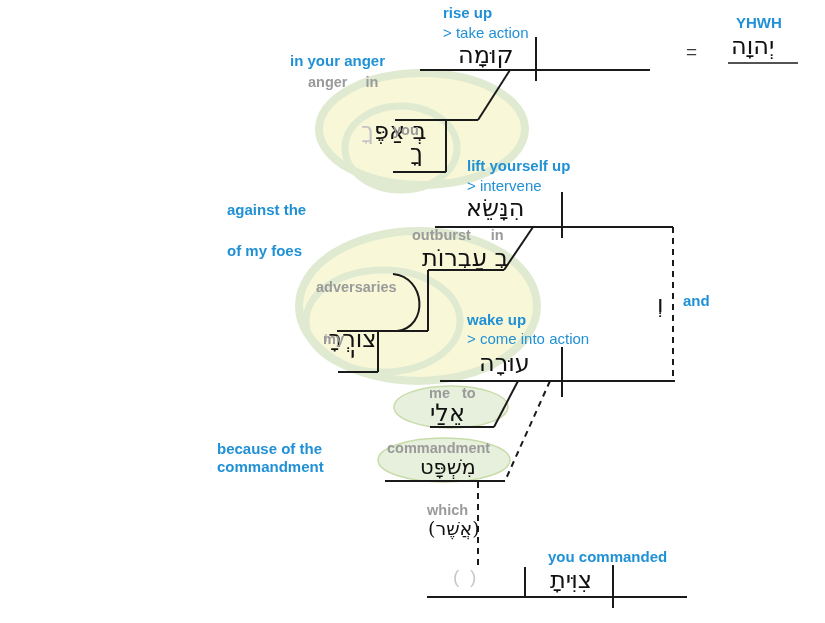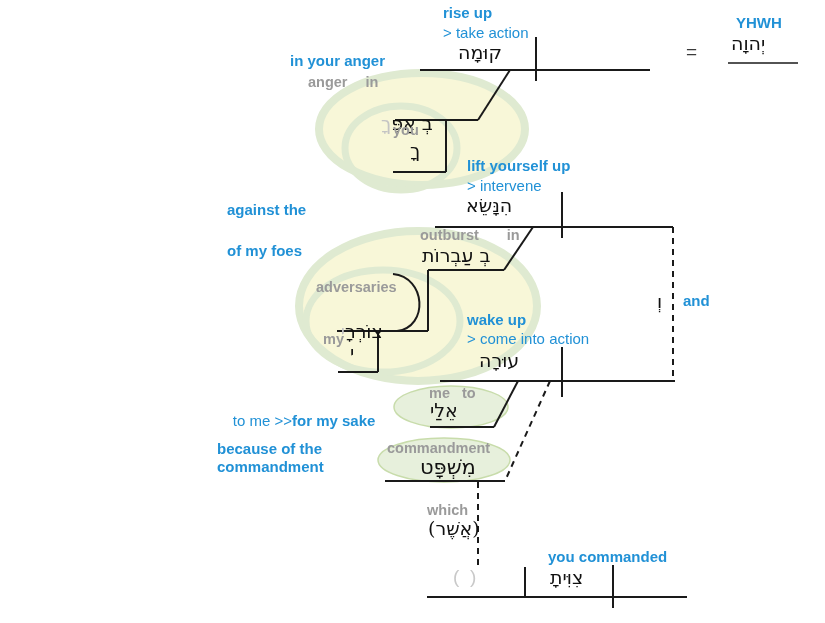--- a/index.html
+++ b/index.html
@@ -8,21 +8,21 @@
     font-family:"Liberation Sans","DejaVu Sans",sans-serif;
   }
   .canvas svg{position:absolute;left:0;top:0;}
   .txt{position:absolute;white-space:pre;line-height:1.1;}
   .blue{color:#2191d6;font-size:15px;}
   .blue.b{font-weight:bold;}
   .gray{color:#9a9a9a;font-size:14.5px;font-weight:bold;}
   .lgray{color:#c9c9c9;}
   .heb{
     font-family:"DejaVu Serif","DejaVu Sans",serif;
-    font-size:19px;color:#111111;direction:rtl;unicode-bidi:isolate;
+    font-size:24px;color:#111111;direction:rtl;unicode-bidi:isolate;
   }
   .heb .sfx{color:#c4c4c4;margin-left:2px;}
   .row{display:flex;}
   .eq{color:#3a3a3a;font-size:19px;}
 </style>
 </head>
 <body>
 
 <div class="canvas">
 
@@ -95,39 +95,36 @@
   </div>
   <div class="txt gray" style="left:393px;top:123px;">you</div>
   <div class="txt heb" style="left:410px;top:140px;">ךָ</div>
 
   <div class="txt blue b" style="left:467px;top:158px;">lift yourself up</div>
   <div class="txt blue" style="left:467px;top:178px;">&gt; intervene</div>
   <div class="txt heb" style="left:466px;top:195px;">הִנָּשֵׂא</div>
   <div class="txt blue b" style="left:227px;top:202px;">against the</div>
   <div class="txt blue b" style="left:227px;top:243px;">of my foes</div>
 
-  <div class="txt row" style="left:412px;top:228px;gap:28px;margin-left:8px;">
+  <div class="txt row" style="left:412px;top:228px;gap:20px;">
     <span class="gray">outburst</span>
     <span class="gray">in</span>
   </div>
   <div class="txt heb" style="left:422px;top:245px;">בְ עַבְרוֹת</div>
 
   <div class="txt gray" style="left:316px;top:280px;">adversaries</div>
   <div class="txt heb" style="left:345px;top:300px;width:62px;text-align:right;">
     <span>צוֹרְרָ</span><span class="sfx">י</span>
   </div>
   <div class="txt gray" style="left:323px;top:332px;">my</div>
   <div class="txt heb" style="left:350px;top:342px;">י</div>
 
   <div class="txt blue b" style="left:467px;top:312px;">wake up</div>
   <div class="txt blue" style="left:467px;top:331px;">&gt; come into action</div>
   <div class="txt heb" style="left:479px;top:350px;text-align:right;">עוּרָה</div>
-  <div class="txt" style="left:215px;top:394px;">
-    <span class="blue">to me &gt;&gt;</span><span class="blue b">for my sake</span>
-  </div>
 
   <div class="txt heb" style="left:657px;top:291px;">וְ</div>
   <div class="txt blue b" style="left:683px;top:293px;">and</div>
 
   <div class="txt row" style="left:429px;top:386px;gap:12px;align-items:center;">
     <span class="gray">me</span>
     <span class="gray">to</span>
   </div>
   <div class="txt heb" style="left:430px;top:400px;">אֵלַי</div>
 

